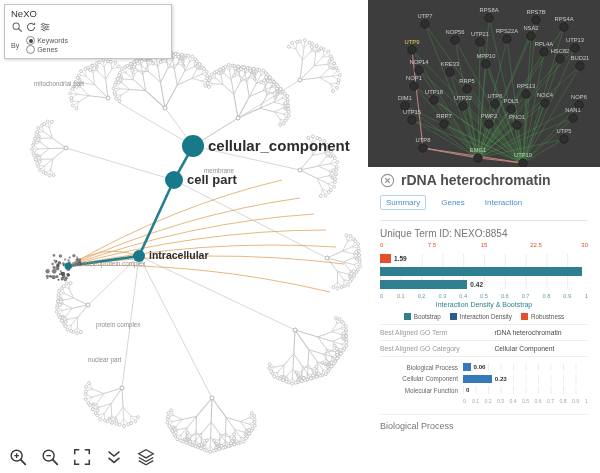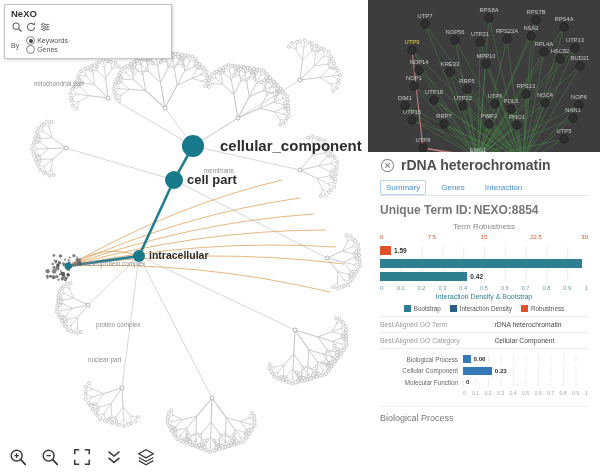--- a/index.html
+++ b/index.html
@@ -6,48 +6,48 @@
   #app{position:relative;width:600px;height:473px;overflow:hidden;background:#fff;
        font-family:"Liberation Sans",sans-serif;}
   
   #canvas{position:absolute;left:0;top:0;width:368px;height:473px;background:#fff;overflow:hidden;}
   #tree-svg{position:absolute;left:0;top:0;}
   .main-label{position:absolute;color:#2d2d2d;font-weight:600;white-space:nowrap;}
   .branch-label{position:absolute;font-size:6.3px;color:#8f8f8f;white-space:nowrap;}
   
   #search-card{position:absolute;left:4px;top:4px;width:168px;background:#fff;border:1px solid #c4c4c4;
        box-shadow:1px 1px 3px rgba(0,0,0,.18);padding:3px 6px 4px;z-index:6;box-sizing:border-box;}
-  #app-title{font-size:9.5px;font-weight:bold;color:#333;}
+  #app-title{font-size:9.5px;font-weight:normal;color:#333;}
   #search-row{display:flex;align-items:center;gap:3px;margin-top:2px;}
   #search-input{flex:1;min-width:0;height:13px;border:1px solid #ccc;font-size:6.8px;padding:0 3px;color:#333;
        font-family:"Liberation Sans",sans-serif;}
   #search-icons{display:flex;align-items:center;gap:2px;}
   .sicon{width:12px;height:12px;display:inline-block;cursor:pointer;}
   .sicon svg{width:12px;height:12px;display:block;}
   #radio-row{display:flex;align-items:center;gap:7px;margin-top:3px;font-size:7px;color:#555;}
   .radio{display:flex;align-items:center;gap:2px;cursor:pointer;}
   .rb{width:7px;height:7px;border:1px solid #888;border-radius:50%;display:inline-block;position:relative;background:#fff;}
   .rb.sel::after{content:'';position:absolute;left:1.5px;top:1.5px;right:1.5px;bottom:1.5px;background:#444;border-radius:50%;}
   
   #toolbar{position:absolute;left:8px;bottom:6px;display:flex;gap:12px;z-index:6;}
   .tbtn{width:20px;height:20px;cursor:pointer;}
   .tbtn svg{width:20px;height:20px;display:block;}
   
   #network-panel{position:absolute;left:368px;top:0;width:232px;height:170px;background:#3d3d3d;overflow:hidden;}
   
-  #detail-panel{position:absolute;left:368px;top:152px;width:232px;height:303px;background:#fff;
+  #detail-panel{position:absolute;left:368px;top:167px;width:232px;height:303px;background:#fff;
        box-sizing:border-box;padding:5px 12px 0;overflow:hidden;}
   #dp-header{display:flex;align-items:center;gap:6px;}
   #dp-close{width:15px;height:15px;cursor:pointer;}
   #dp-close svg{width:15px;height:15px;display:block;}
   #dp-title{font-size:14px;font-weight:600;color:#4e4e4e;}
-  #dp-tabs{display:flex;gap:10px;margin-top:7px;padding-bottom:0;border-bottom:1px solid #e4e4e4;align-items:center;}
+  #dp-tabs{display:flex;gap:10px;margin-top:7px;padding-bottom:10px;border-bottom:1px solid #e4e4e4;align-items:center;}
   .tab{font-size:8px;color:#4a90d2;padding:2px 5px;cursor:pointer;}
   .tab.active{border:1px solid #b5d2ec;border-radius:2px;}
-  #dp-termid{margin-top:7px;font-size:12px;color:#777;font-weight:bold;}
+  #dp-termid{margin-top:7px;font-size:10px;color:#777;}
   #dp-termid span{margin-right:2px;}
   #c1-title{text-align:center;font-size:8px;color:#888;margin-top:5px;}
   #c1-topaxis{position:relative;height:8px;font-size:6px;margin-top:3px;}
   #c1-bottomaxis{position:relative;height:7px;font-size:5.6px;color:#6a98a5;margin-top:2px;}
   .tick,.tick-b,.tick-g{position:absolute;top:0;transform:translateX(-50%);white-space:nowrap;}
   #c1-bars{position:relative;margin-top:1px;
        background-image:linear-gradient(to right,#ededed 1px,transparent 1px);background-size:10% 100%;}
   .c1-row{position:relative;height:9px;margin:4px 0;}
   .c1-bar{height:100%;}
   .c1-val{position:absolute;top:0;font-size:6.5px;line-height:9px;color:#333;font-weight:bold;}
@@ -1429,21 +1429,21 @@
         <circle cx="69.36108565330505" cy="262.779433965683" r="1.52" fill="#6c6c6c" opacity="0.85"></circle>
         <circle cx="61.9552161693573" cy="279.59024691581726" r="1.09" fill="#6c6c6c" opacity="0.85"></circle>
         <circle cx="76.9938171505928" cy="259.9107985496521" r="1.53" fill="#6c6c6c" opacity="0.85"></circle>
         <circle cx="57.37781357765198" cy="268.5407564640045" r="2.06" fill="#6c6c6c" opacity="0.85"></circle>
         <circle cx="68" cy="266" r="3.5" fill="#17798a"></circle>
         <circle cx="193" cy="146" r="11" fill="#17798a"></circle>
         <circle cx="174" cy="180" r="9" fill="#17798a"></circle>
         <circle cx="139" cy="256" r="6" fill="#17798a"></circle>
       </svg>
     <div id="node-labels">
-        <div class="main-label" style="left: 220px; top: 136.7px; font-size: 15px;">cellular_component</div>
+        <div class="main-label" style="left: 208px; top: 136.7px; font-size: 15px;">cellular_component</div>
         <div class="main-label" style="left: 187px; top: 171.94px; font-size: 13px;">cell part</div>
         <div class="main-label" style="left: 149px; top: 249.49px; font-size: 10.5px;">intracellular</div>
       </div>
     <div id="branch-labels">
         <div class="branch-label" style="left: 34px; top: 80px;">mitochondrial part</div>
         <div class="branch-label" style="left: 204px; top: 167px;">membrane</div>
         <div class="branch-label" style="left: 72px; top: 260px;">ribonucleoprotein complex</div>
         <div class="branch-label" style="left: 96px; top: 321px;">protein complex</div>
         <div class="branch-label" style="left: 88px; top: 356px;">nuclear part</div>
       </div>
@@ -1684,21 +1684,20 @@
       <span id="dp-title">rDNA heterochromatin</span>
     </div>
     <div id="dp-tabs">
         <span class="tab active">Summary</span>
         <span class="tab">Genes</span>
         <span class="tab">Interaction</span>
       </div>
     <div id="dp-termid">
       <span>Unique Term ID:</span><span>NEXO:8854</span>
     </div>
-    <div id="c1-title">Term Robustness</div>
     <div id="c1-topaxis">
         <span class="tick" style="left: 0%; color: rgb(226, 80, 44); transform: none;">0</span>
         <span class="tick" style="left: 25%; color: rgb(226, 80, 44);">7.5</span>
         <span class="tick" style="left: 50%; color: rgb(226, 80, 44);">15</span>
         <span class="tick" style="left: 75%; color: rgb(226, 80, 44);">22.5</span>
         <span class="tick" style="left: 100%; color: rgb(226, 80, 44); transform: translateX(-100%);">30</span>
       </div>
     <div id="c1-bars">
         <div class="c1-row">
           <div class="c1-bar" style="width: 5.3%; background: rgb(226, 80, 44);"></div>

